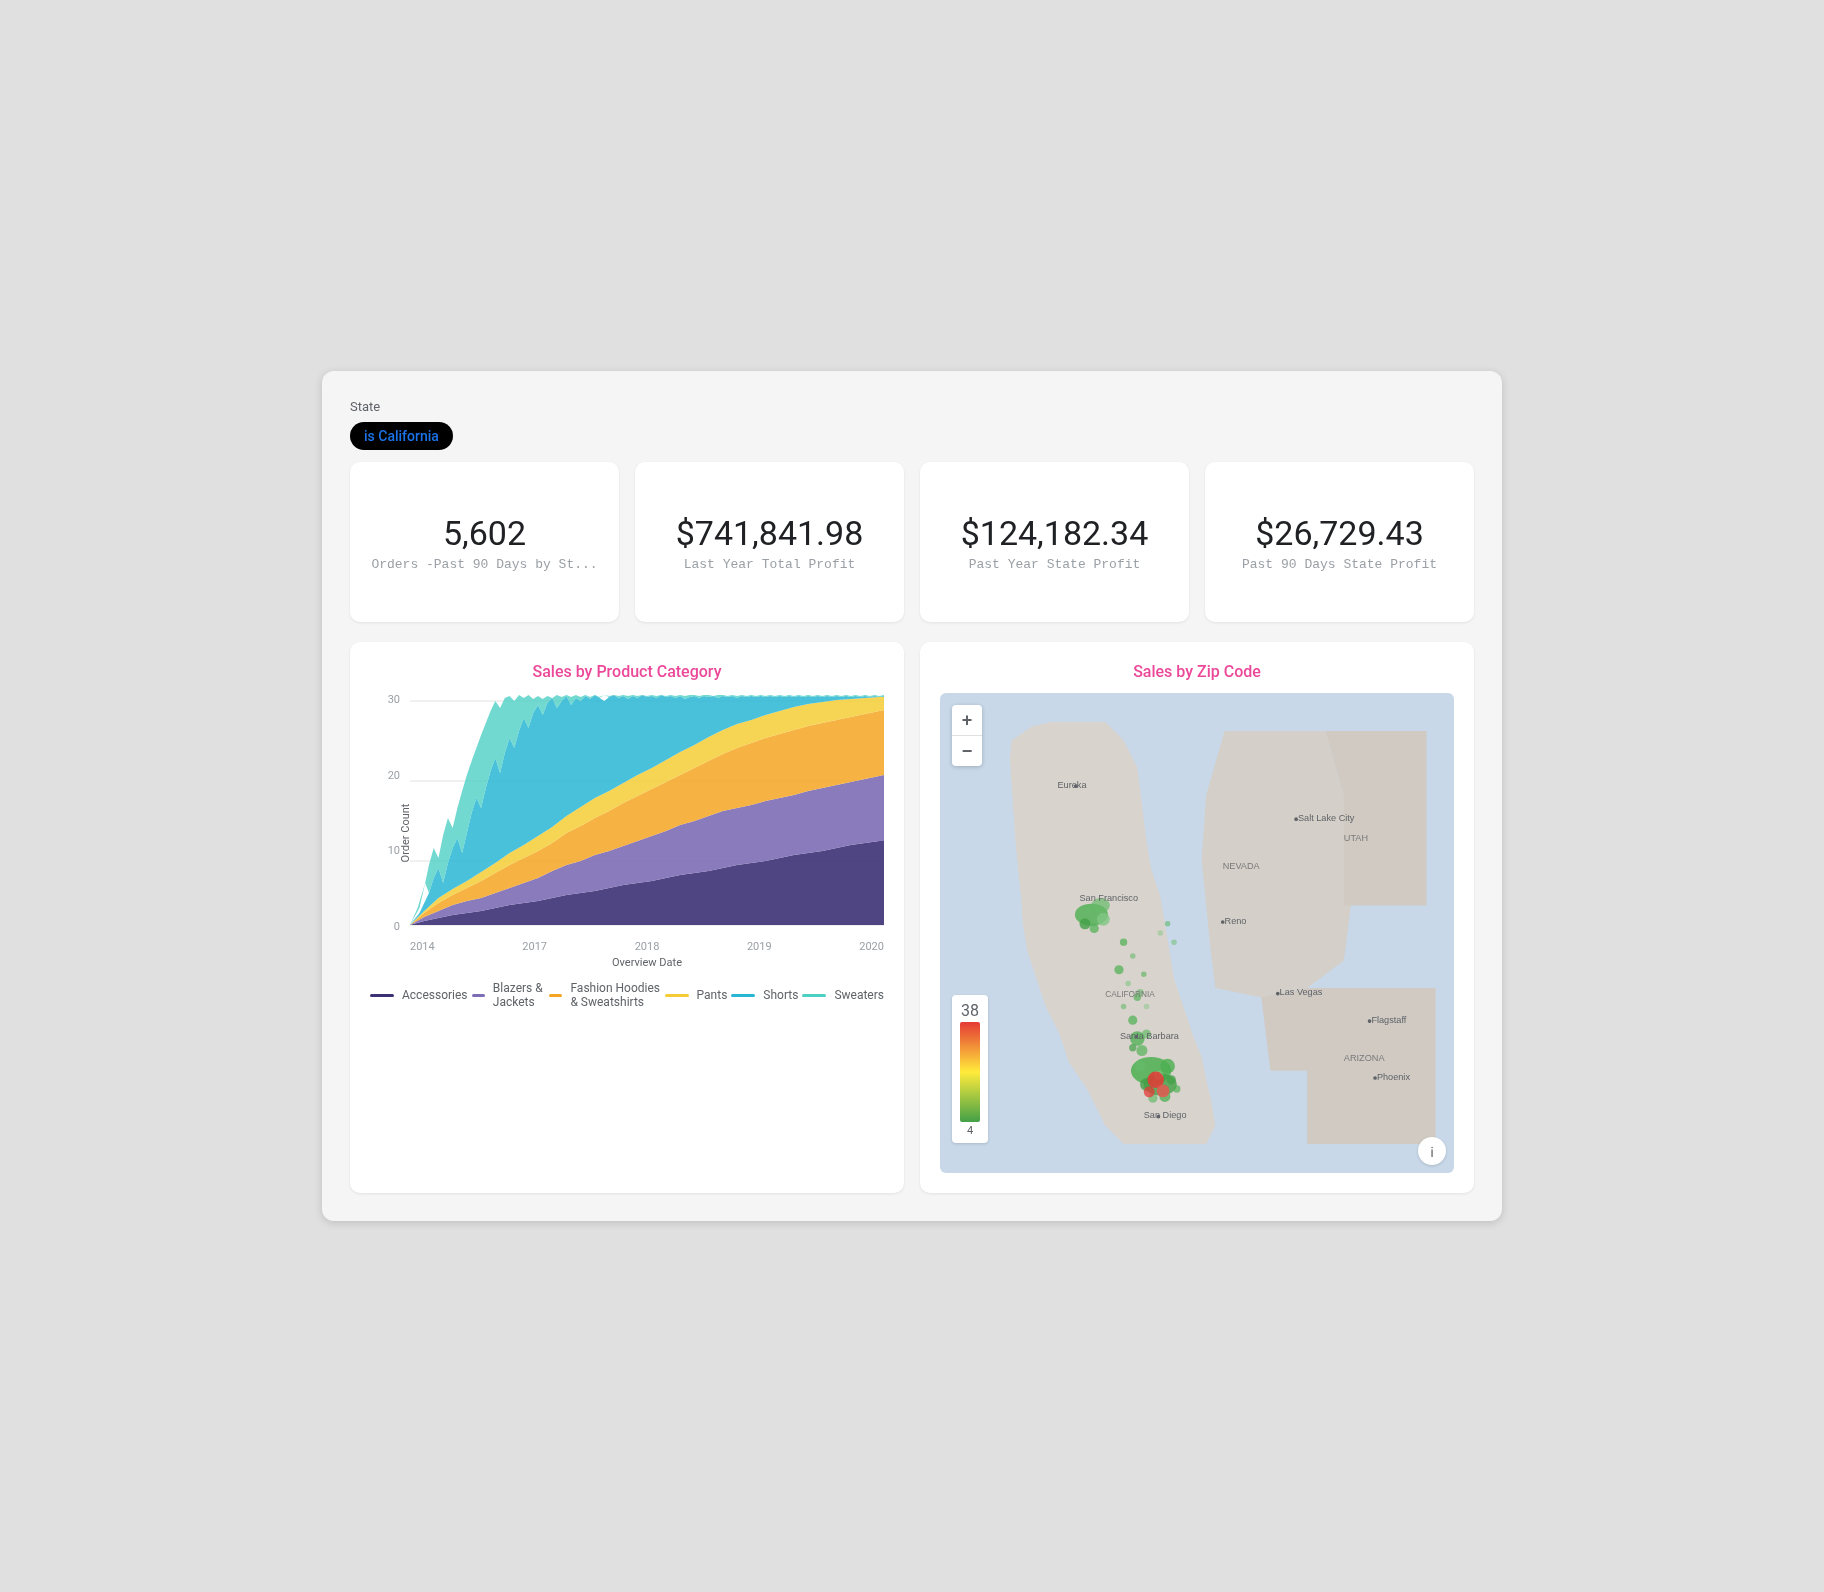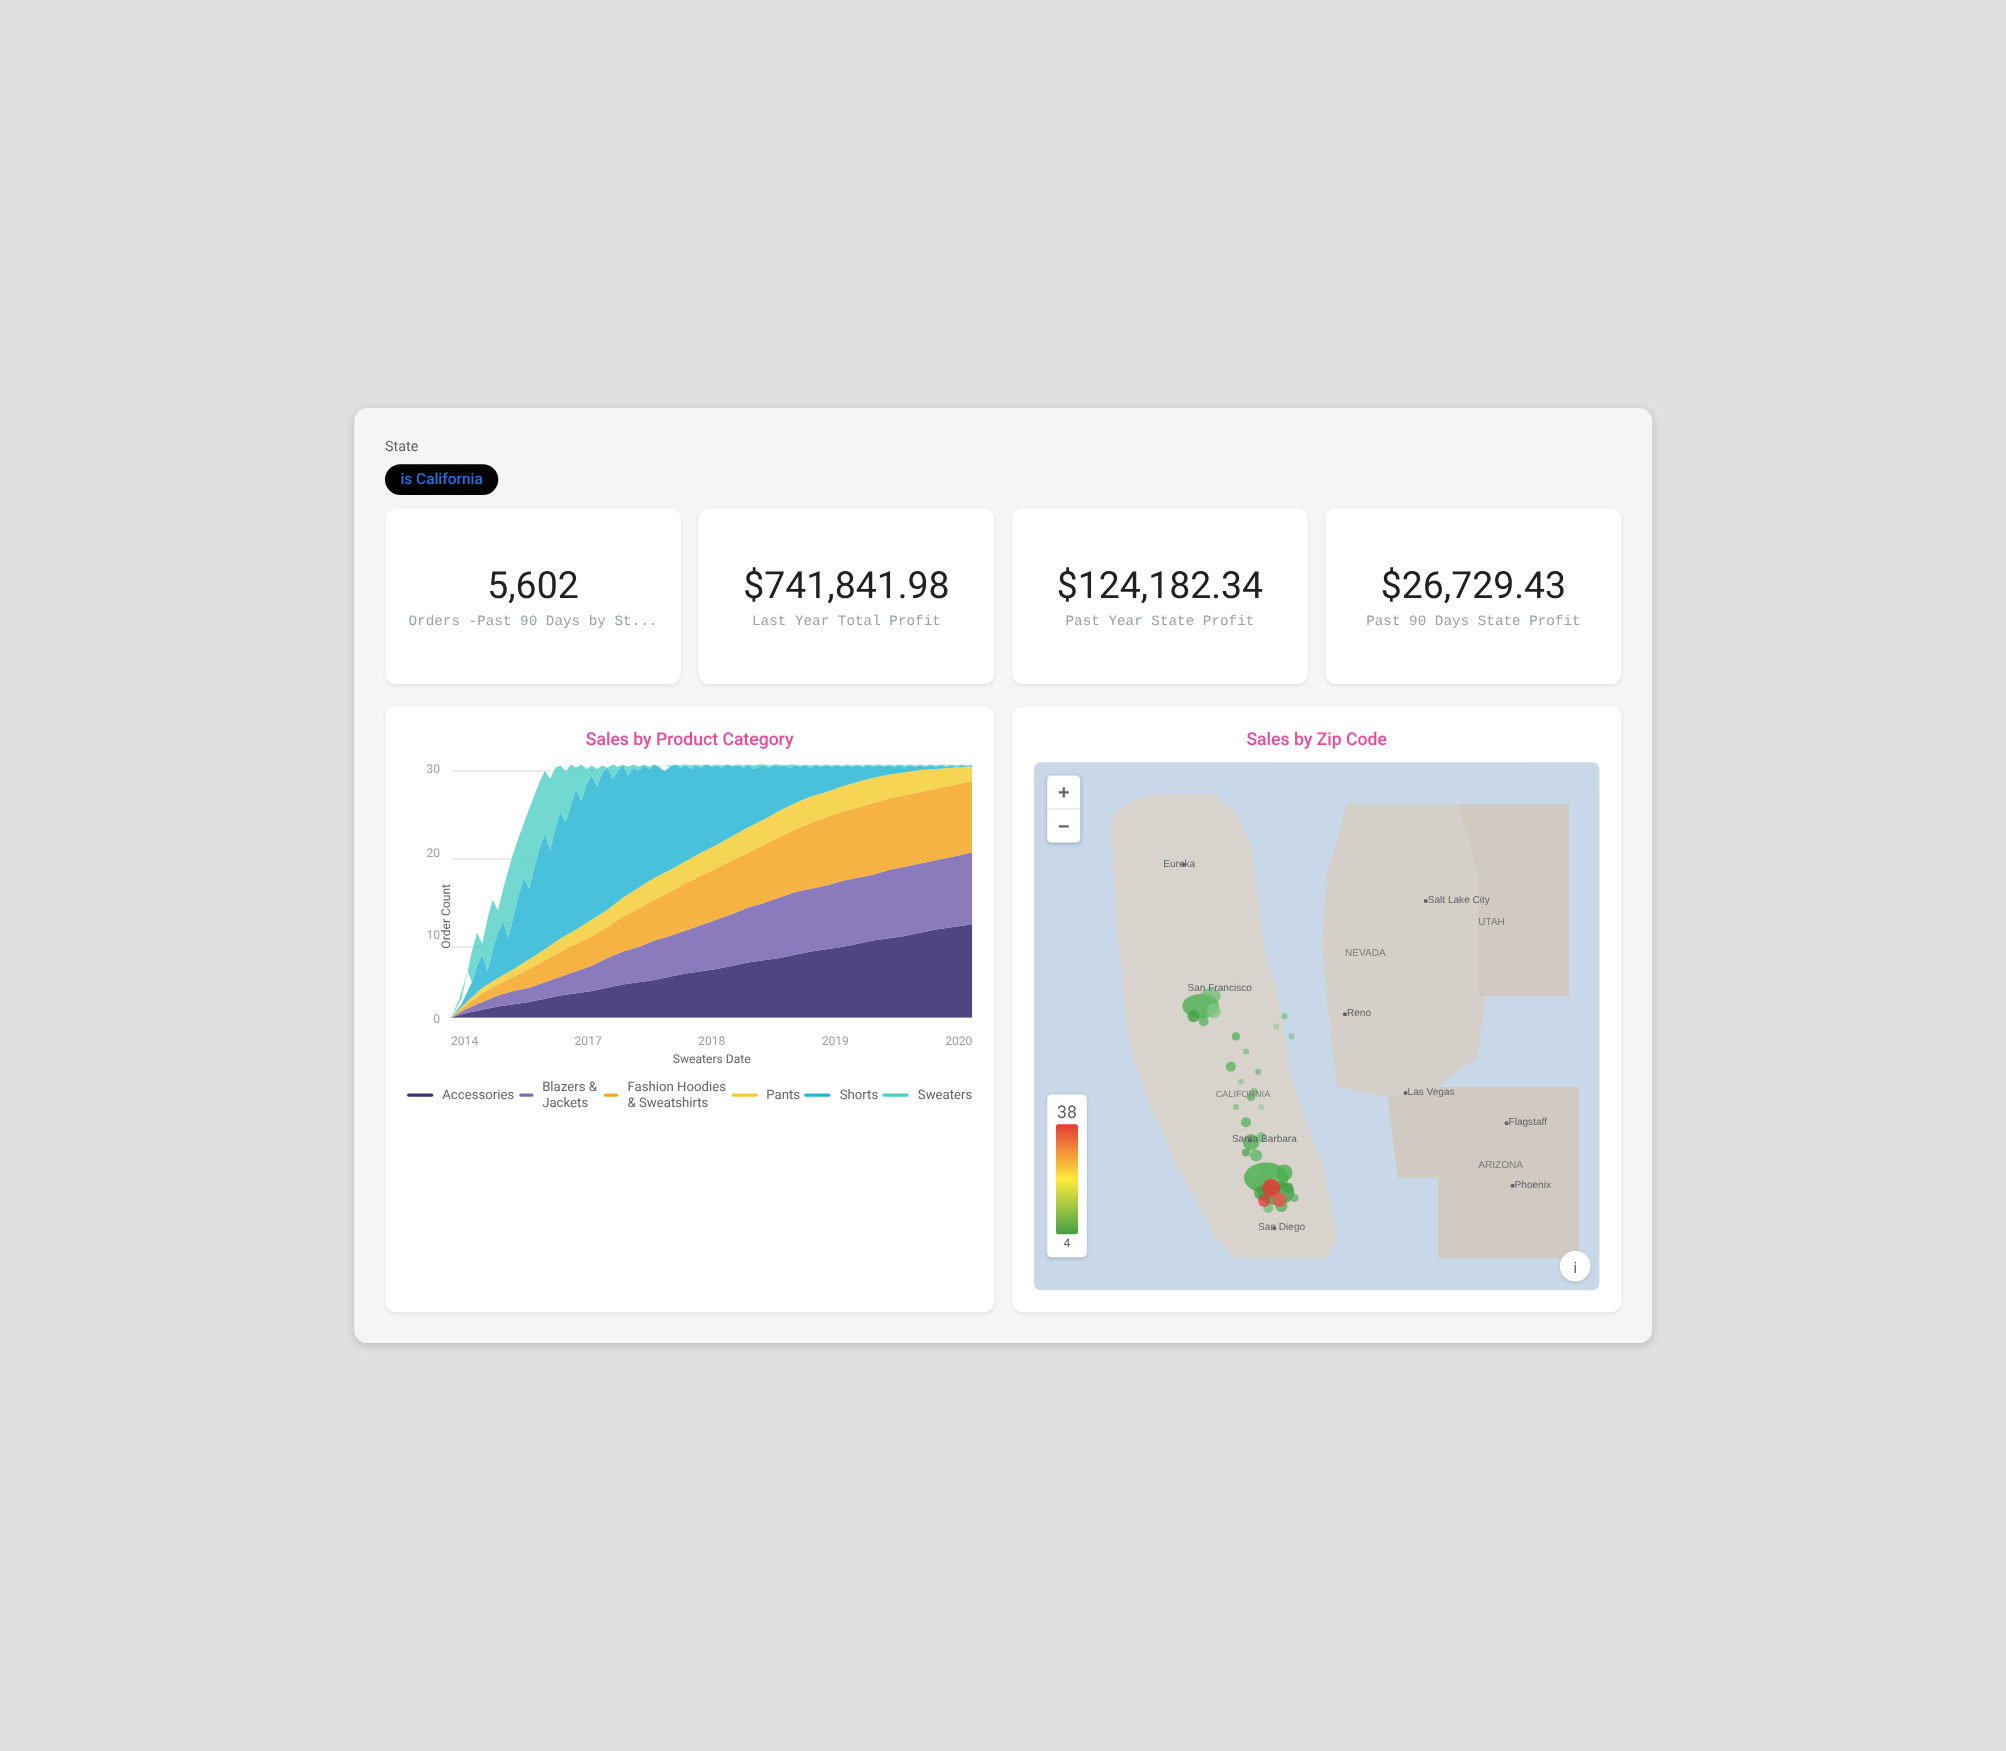--- a/index.html
+++ b/index.html
@@ -347,21 +347,21 @@
           </svg>
         </div>
 
         <div class="x-axis">
           <span class="x-label">2014</span>
           <span class="x-label">2017</span>
           <span class="x-label">2018</span>
           <span class="x-label">2019</span>
           <span class="x-label">2020</span>
         </div>
-        <div class="x-axis-title">Sweaters Date</div>
+        <div class="x-axis-title">Overview Date</div>
       </div>
 
       <div class="legend">
         <div class="legend-item">
           <div class="legend-color" style="background:#3d3175;"></div>
           <span>Accessories</span>
         </div>
         <div class="legend-item">
           <div class="legend-color" style="background:#7c6db5;"></div>
           <span>Blazers &amp; Jackets</span>

